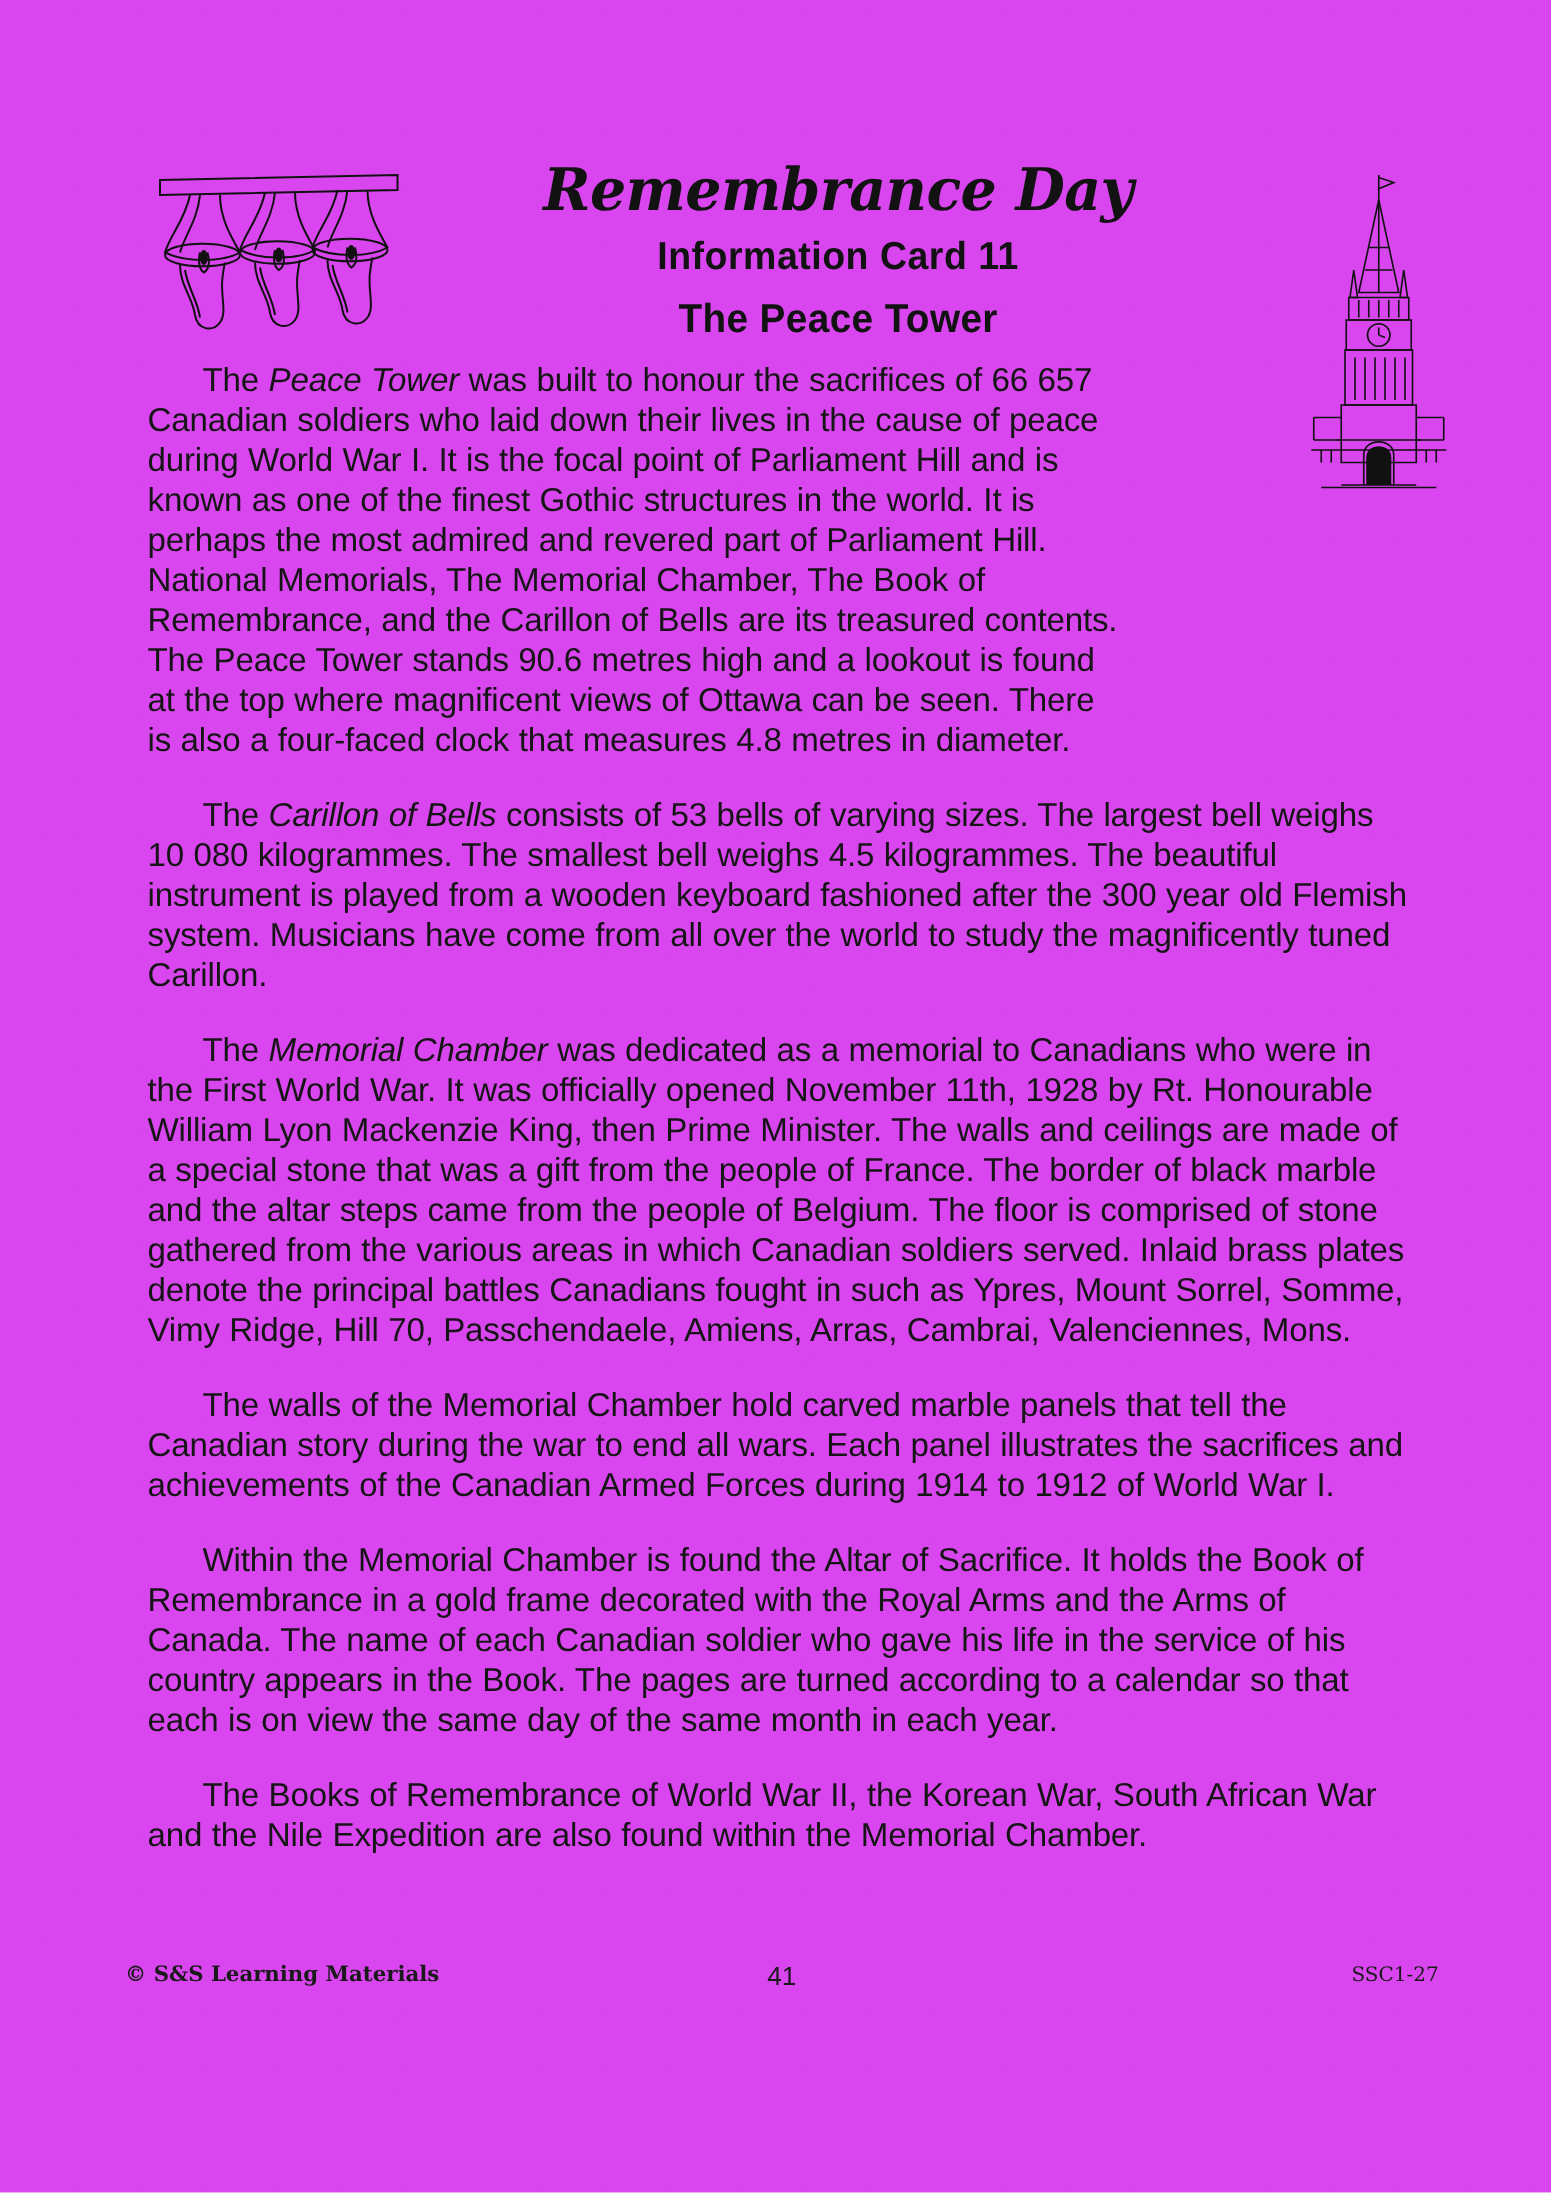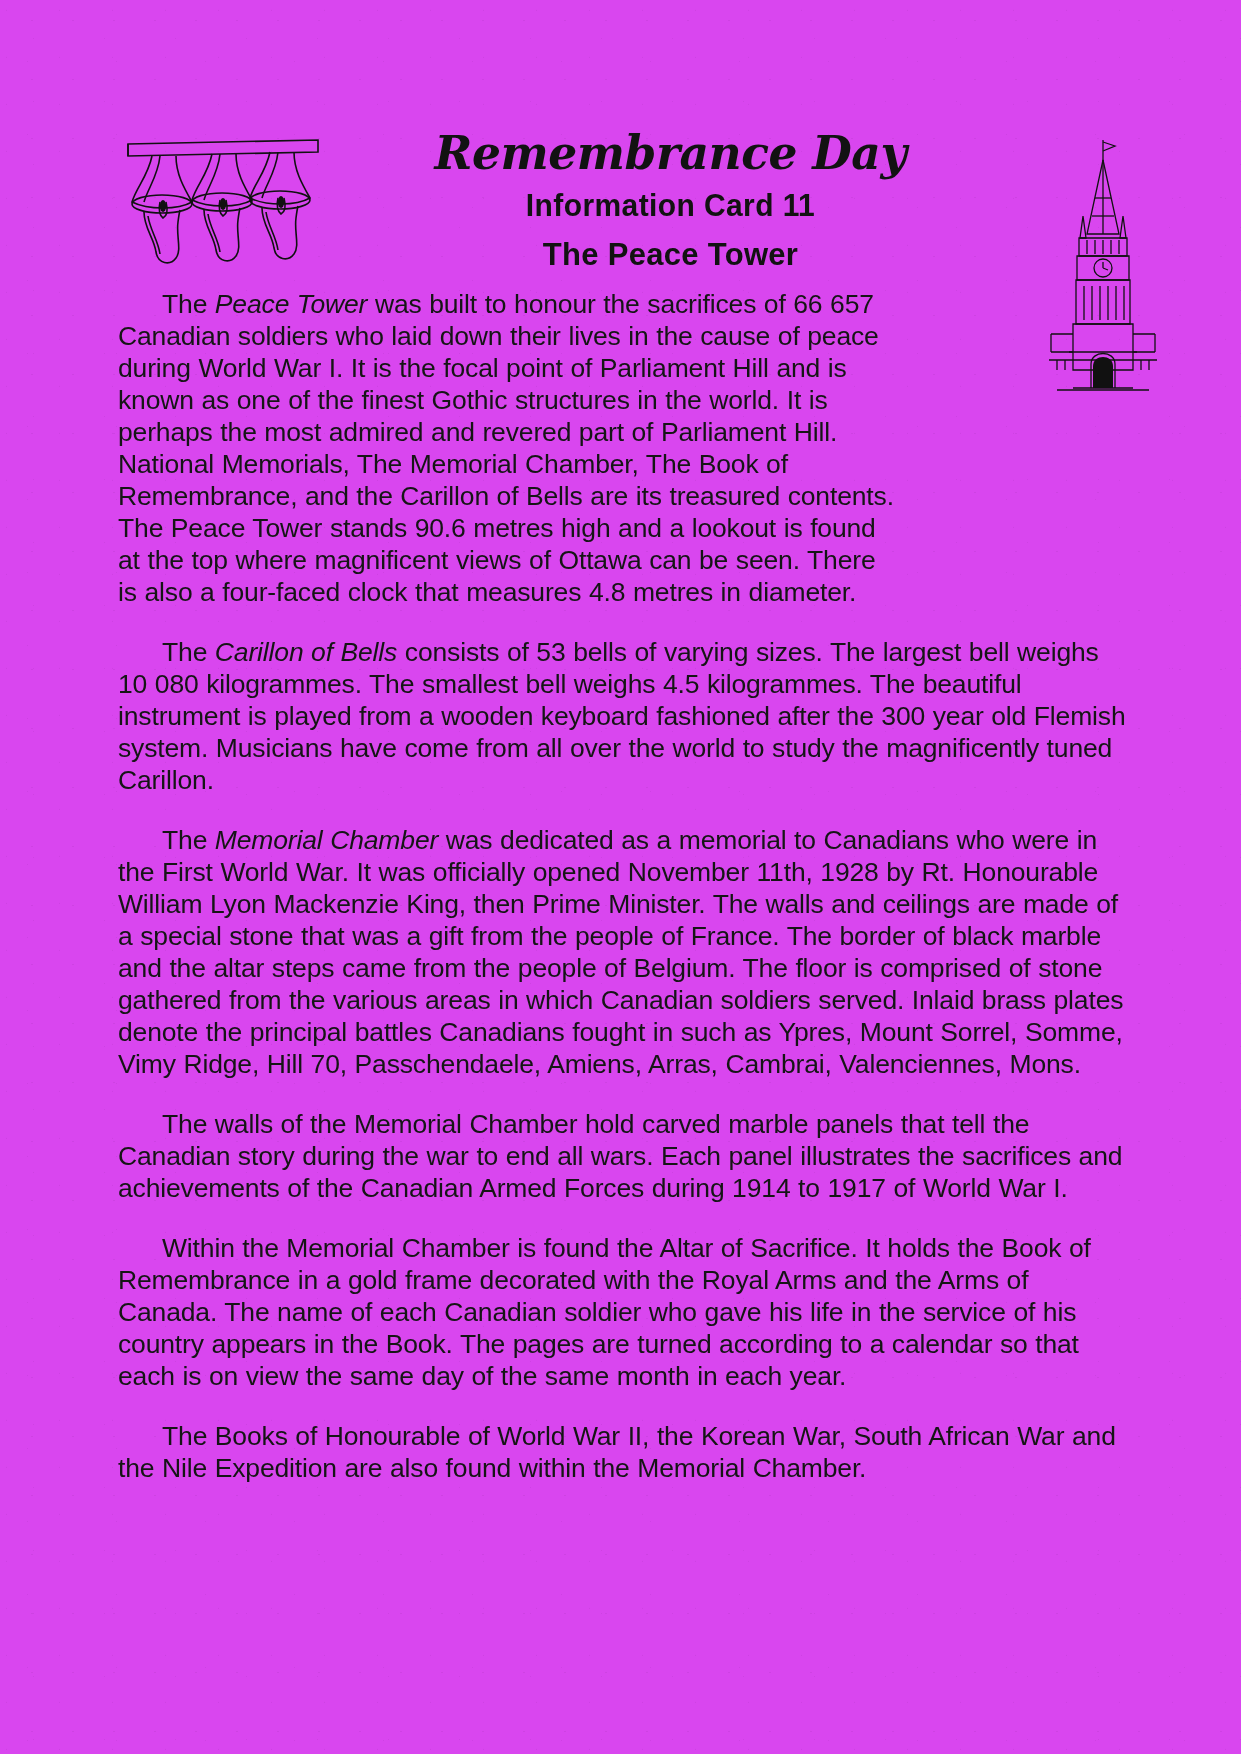--- a/index.html
+++ b/index.html
@@ -221,18 +221,23 @@
       <h1 class="doc-title">Remembrance Day</h1>
       <h2 class="doc-subtitle">Information Card 11</h2>
       <h3 class="doc-section-title">The Peace Tower</h3>
     </div>
   </div>
 
   <div class="body-col" id="body-col">
       <p class="para narrow"><span>The </span><i>Peace Tower</i><span> was built to honour the sacrifices of 66 657 Canadian soldiers who laid down their lives in the cause of peace during World War I.  It is the focal point of Parliament Hill and is known as one of the finest Gothic structures in the world.  It is perhaps the most admired and revered part of Parliament Hill.  National Memorials, The Memorial Chamber, The Book of Remembrance, and the Carillon of Bells are its treasured contents.  The Peace Tower stands 90.6 metres high and a lookout is found at the top where magnificent views of Ottawa can be seen.  There is also a four-faced clock that measures 4.8 metres in diameter.</span></p>
       <p class="para"><span>The </span><i>Carillon of Bells</i><span> consists of 53 bells of varying sizes.  The largest bell weighs 10 080 kilogrammes.  The smallest bell weighs 4.5 kilogrammes.  The beautiful instrument is played from a wooden keyboard fashioned after the 300 year old Flemish system.  Musicians have come from all over the world to study the magnificently tuned Carillon.</span></p>
       <p class="para"><span>The </span><i>Memorial Chamber</i><span> was dedicated as a memorial to Canadians who were in the First World War.  It was officially opened November 11th, 1928 by Rt. Honourable William Lyon Mackenzie King, then Prime Minister.  The walls and ceilings are made of a special stone that was a gift from the people of France.  The border of black marble and the altar steps came from the people of Belgium.  The floor is comprised of stone gathered from the various areas in which Canadian soldiers served.  Inlaid brass plates denote the principal battles Canadians fought in such as Ypres,  Mount Sorrel, Somme, Vimy Ridge, Hill 70, Passchendaele, Amiens, Arras, Cambrai, Valenciennes, Mons.</span></p>
-      <p class="para"><span>The walls of the Memorial Chamber hold carved marble panels that tell the Canadian story during the war to end all wars.  Each panel illustrates the sacrifices and achievements of the Canadian Armed Forces during 1914 to 1917 of World War I.</span></p>
+      <p class="para"><span>The walls of the Memorial Chamber hold carved marble panels that tell the Canadian story during the war to end all wars.  Each panel illustrates the sacrifices and achievements of the Canadian Armed Forces during 1914 to 1912 of World War I.</span></p>
       <p class="para"><span>Within the Memorial Chamber is found the Altar of Sacrifice.  It holds the Book of Remembrance in a gold frame decorated with the Royal Arms and the Arms of Canada.  The name of each Canadian soldier who gave his life in the service of his country appears in the Book.  The pages are turned according to a calendar so that each is on view the same day of the same month in each year.</span></p>
-      <p class="para"><span>The Books of Honourable of World War II, the Korean War, South African War and the Nile Expedition are also found within the Memorial Chamber.</span></p>
+      <p class="para"><span>The Books of Remembrance of World War II, the Korean War, South African War and the Nile Expedition are also found within the Memorial Chamber.</span></p>
     </div>
 
+  <div class="footer">
+    <div class="footer-left">© S&amp;S Learning Materials</div>
+    <div class="footer-center">41</div>
+    <div class="footer-right">SSC1-27</div>
+  </div>
 </div>
 
 </body></html>

